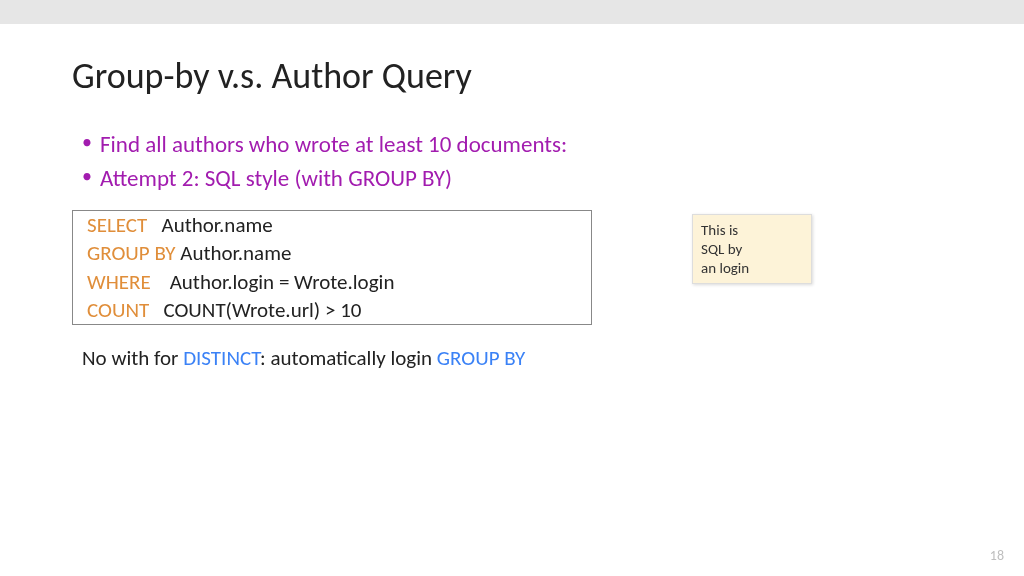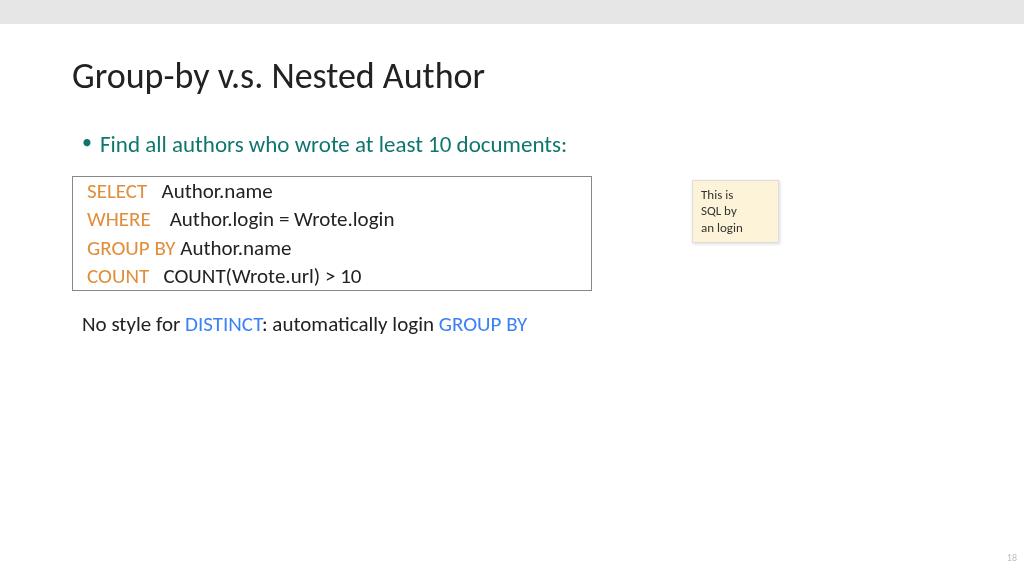--- a/index.html
+++ b/index.html
@@ -28,21 +28,21 @@
       font-weight: 400;
       color: #222;
       margin-bottom: 32px;
     }
     .bullets {
       margin-left: 10px;
       margin-bottom: 18px;
     }
     .bullet {
       font-size: 23px;
-      color: #0f766e;
+      color: #a21caf;
       margin-bottom: 6px;
       position: relative;
       padding-left: 18px;
     }
     .bullet::before {
       content: "•";
       position: absolute;
       left: 0;
       top: 0;
       font-size: 20px;
@@ -66,68 +66,69 @@
       white-space: pre;
     }
     .kw {
       color: #e08e3a;
     }
     .note-box {
       background: #fdf3d8;
       border: 1px solid #ddd;
       box-shadow: 1px 1px 3px rgba(0,0,0,0.15);
       padding: 6px 12px 6px 8px;
-      font-size: 13px;
+      font-size: 15px;
       color: #333;
       line-height: 1.25;
-      width: 87px;
+      width: 120px;
       margin-top: 4px;
     }
     .footer-line {
       font-size: 21px;
       color: #222;
       margin-top: 20px;
       margin-left: 10px;
     }
     .orange {
       color: #3b82f6;
     }
     .page-number {
       position: absolute;
       bottom: 12px;
-      right: 7px;
-      font-size: 10px;
+      right: 20px;
+      font-size: 14px;
       color: #bfbfbf;
     }
   </style>
 </head>
 <body>
 
 <div class="top-bar"></div>
 
 <div class="content">
-  <h1 class="title">Group-by v.s. Nested Author</h1>
+  <h1 class="title">Group-by v.s. Author Query</h1>
 
   <div class="bullets">
     <div class="bullet">Find all authors who wrote at least 10 documents:</div>
+    <div class="bullet">Attempt 2: SQL style (with GROUP BY)</div>
   </div>
 
   <div class="main-row">
     <div class="code-box">
       <div class="code-line"><span class="kw">SELECT</span><span>   </span><span>Author.name</span></div>
+      <div class="code-line"><span class="kw">GROUP BY</span><span> </span><span>Author.name</span></div>
       <div class="code-line"><span class="kw">WHERE</span><span>    </span><span>Author.login = Wrote.login</span></div>
-      <div class="code-line"><span class="kw">GROUP BY</span><span> </span><span>Author.name</span></div>
       <div class="code-line"><span class="kw">COUNT</span><span>   </span><span>COUNT(Wrote.url) &gt; 10</span></div>
     </div>
 
     <div class="note-box">
       <div>This is</div>
       <div>SQL  by</div>
       <div>an login</div>
     </div>
   </div>
 
   <div class="footer-line">
-    <span>No style for </span><span class="orange">DISTINCT</span><span>: automatically login </span><span class="orange">GROUP BY</span>
+    <span>No with for </span><span class="orange">DISTINCT</span><span>: automatically login </span><span class="orange">GROUP BY</span>
   </div>
 </div>
 
 <div class="page-number">18</div>
 
 </body></html>

